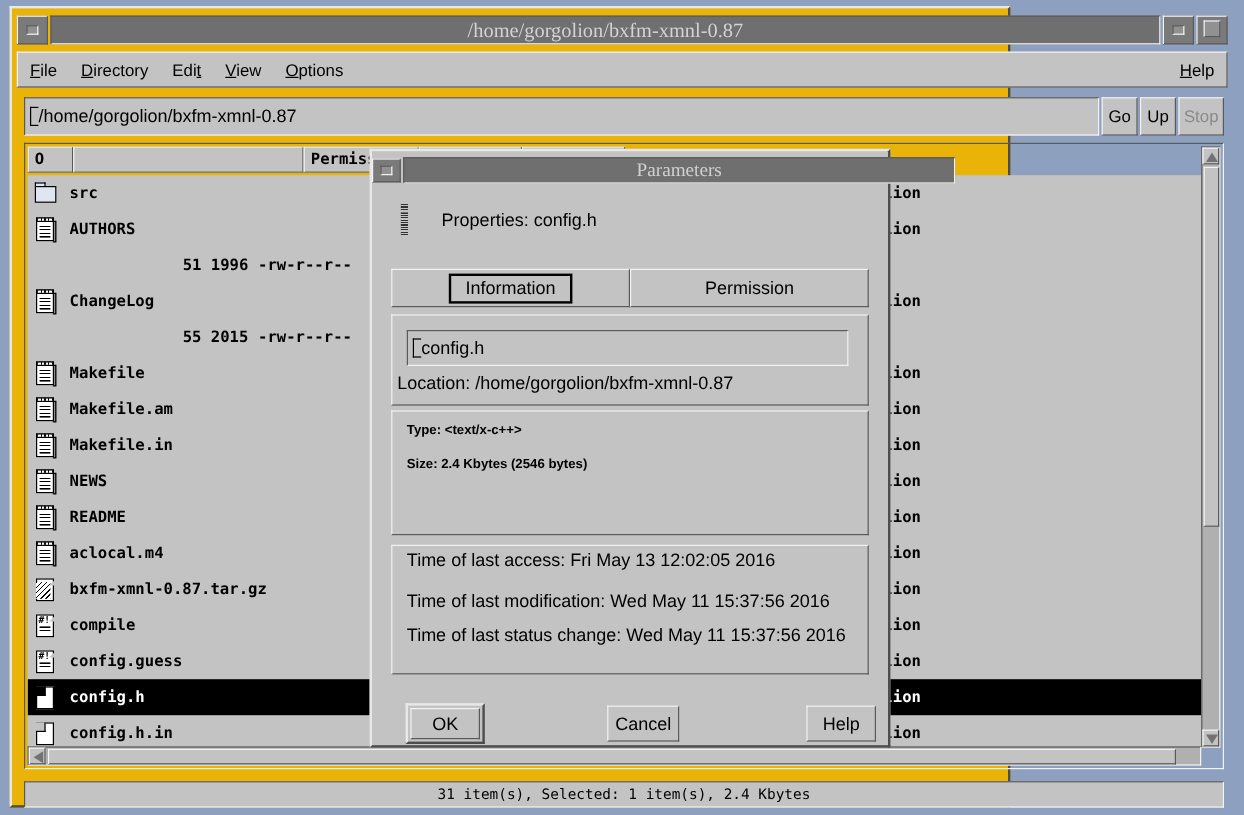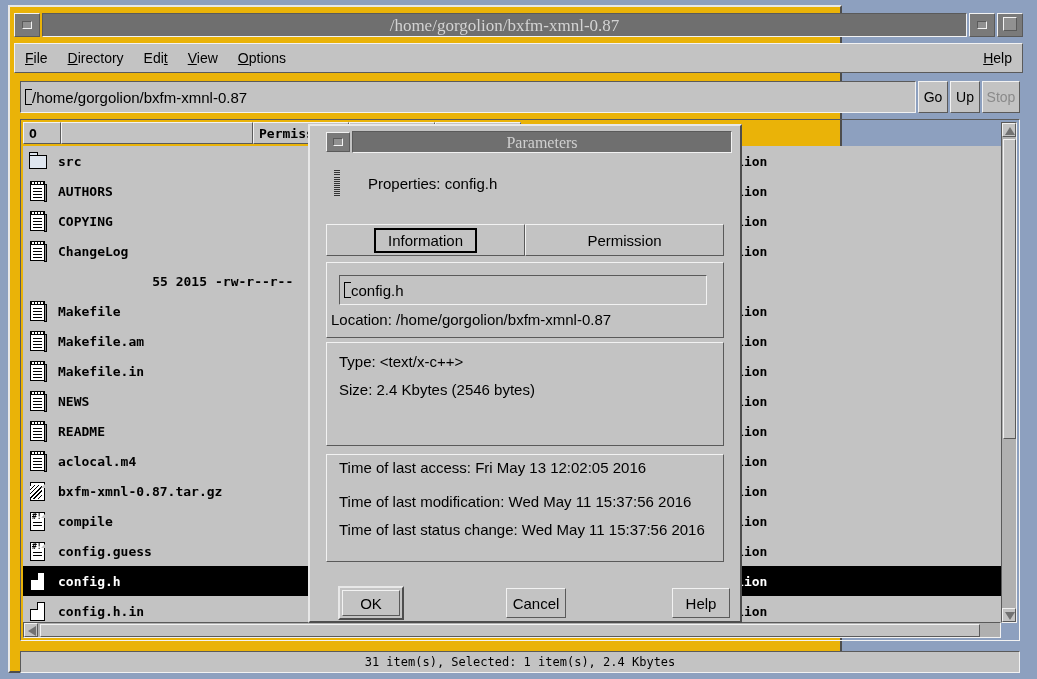--- a/index.html
+++ b/index.html
@@ -220,22 +220,22 @@
     color: #000; text-align: center; line-height: 20px;
   }
 
   
   #dialog {
     position: absolute; left: 308px; top: 124px;
     width: 434px; height: 499px;
     background: #c3c3c3; box-sizing: border-box;
   }
   #dlg-title {
-    position: absolute; left: 16px; top: 4px;
-    width: 406px; height: 24px; display: flex; align-items: center;
+    position: absolute; left: 0; top: 4px;
+    width: 486px; height: 24px; display: flex; align-items: center;
   }
   #dlg-title .tb-btn { height: 20px; width: 24px; }
   #dlg-title .tb-btn .glyph { margin-top: 5px; }
   #dlg-caption {
     flex: 1 1 auto; height: 22px; background: #6f6f6f;
     color: #d0d0d0; font-family: "Liberation Serif", serif;
     font-size: 16px; text-align: center; line-height: 21px;
     margin-left: 2px; box-sizing: border-box;
   }
   #dlg-body {
@@ -284,21 +284,21 @@
     position: absolute; left: 12px; top: 12px;
     width: 368px; height: 30px; background: #c3c3c3;
     box-sizing: border-box; display: flex; align-items: center;
     padding-left: 4px; font-size: 15px; color: #000;
   }
   #location {
     position: absolute; left: 4px; top: 48px;
     font-size: 15px; color: #000;
   }
   #panel-type { top: 184px; width: 398px; height: 104px; }
-  #panel-type .line { position: absolute; left: 12px; font-size: 15px; }
+  #panel-type .line { position: absolute; left: 12px; font-size: 11px; font-weight: bold; }
   #panel-time { top: 296px; width: 398px; height: 108px; }
   #panel-time .line { position: absolute; left: 12px; font-size: 15px; }
 
   #dlg-buttons {
     position: absolute; left: 12px; top: 428px; width: 400px; height: 36px;
   }
   .dbtn {
     position: absolute; background: #c3c3c3; box-sizing: border-box;
     font-size: 15px; color: #000;
     display: flex; align-items: center; justify-content: center;
@@ -388,29 +388,20 @@
                 <span class="lines"></span>
               </span>
               <span class="label">AUTHORS</span>
             </span>
             <span class="fdate">56 2008</span>
             <span class="fperm">-rw-r--r--</span>
             <span class="fowner">gorgolion</span>
             <span class="fgroup">gorgolion</span>
           </div>
           <div class="frow">
-            <span class="fname">
-              <span class="ficon">
-                <span class="shadow"></span>
-                <span class="page"></span>
-                <span class="spiral"></span>
-                <span class="lines"></span>
-              </span>
-              <span class="label">COPYING</span>
-            </span>
             <span class="fdate">51 1996</span>
             <span class="fperm">-rw-r--r--</span>
             <span class="fowner">gorgolion</span>
             <span class="fgroup">gorgolion</span>
           </div>
           <div class="frow">
             <span class="fname">
               <span class="ficon">
                 <span class="shadow"></span>
                 <span class="page"></span>

